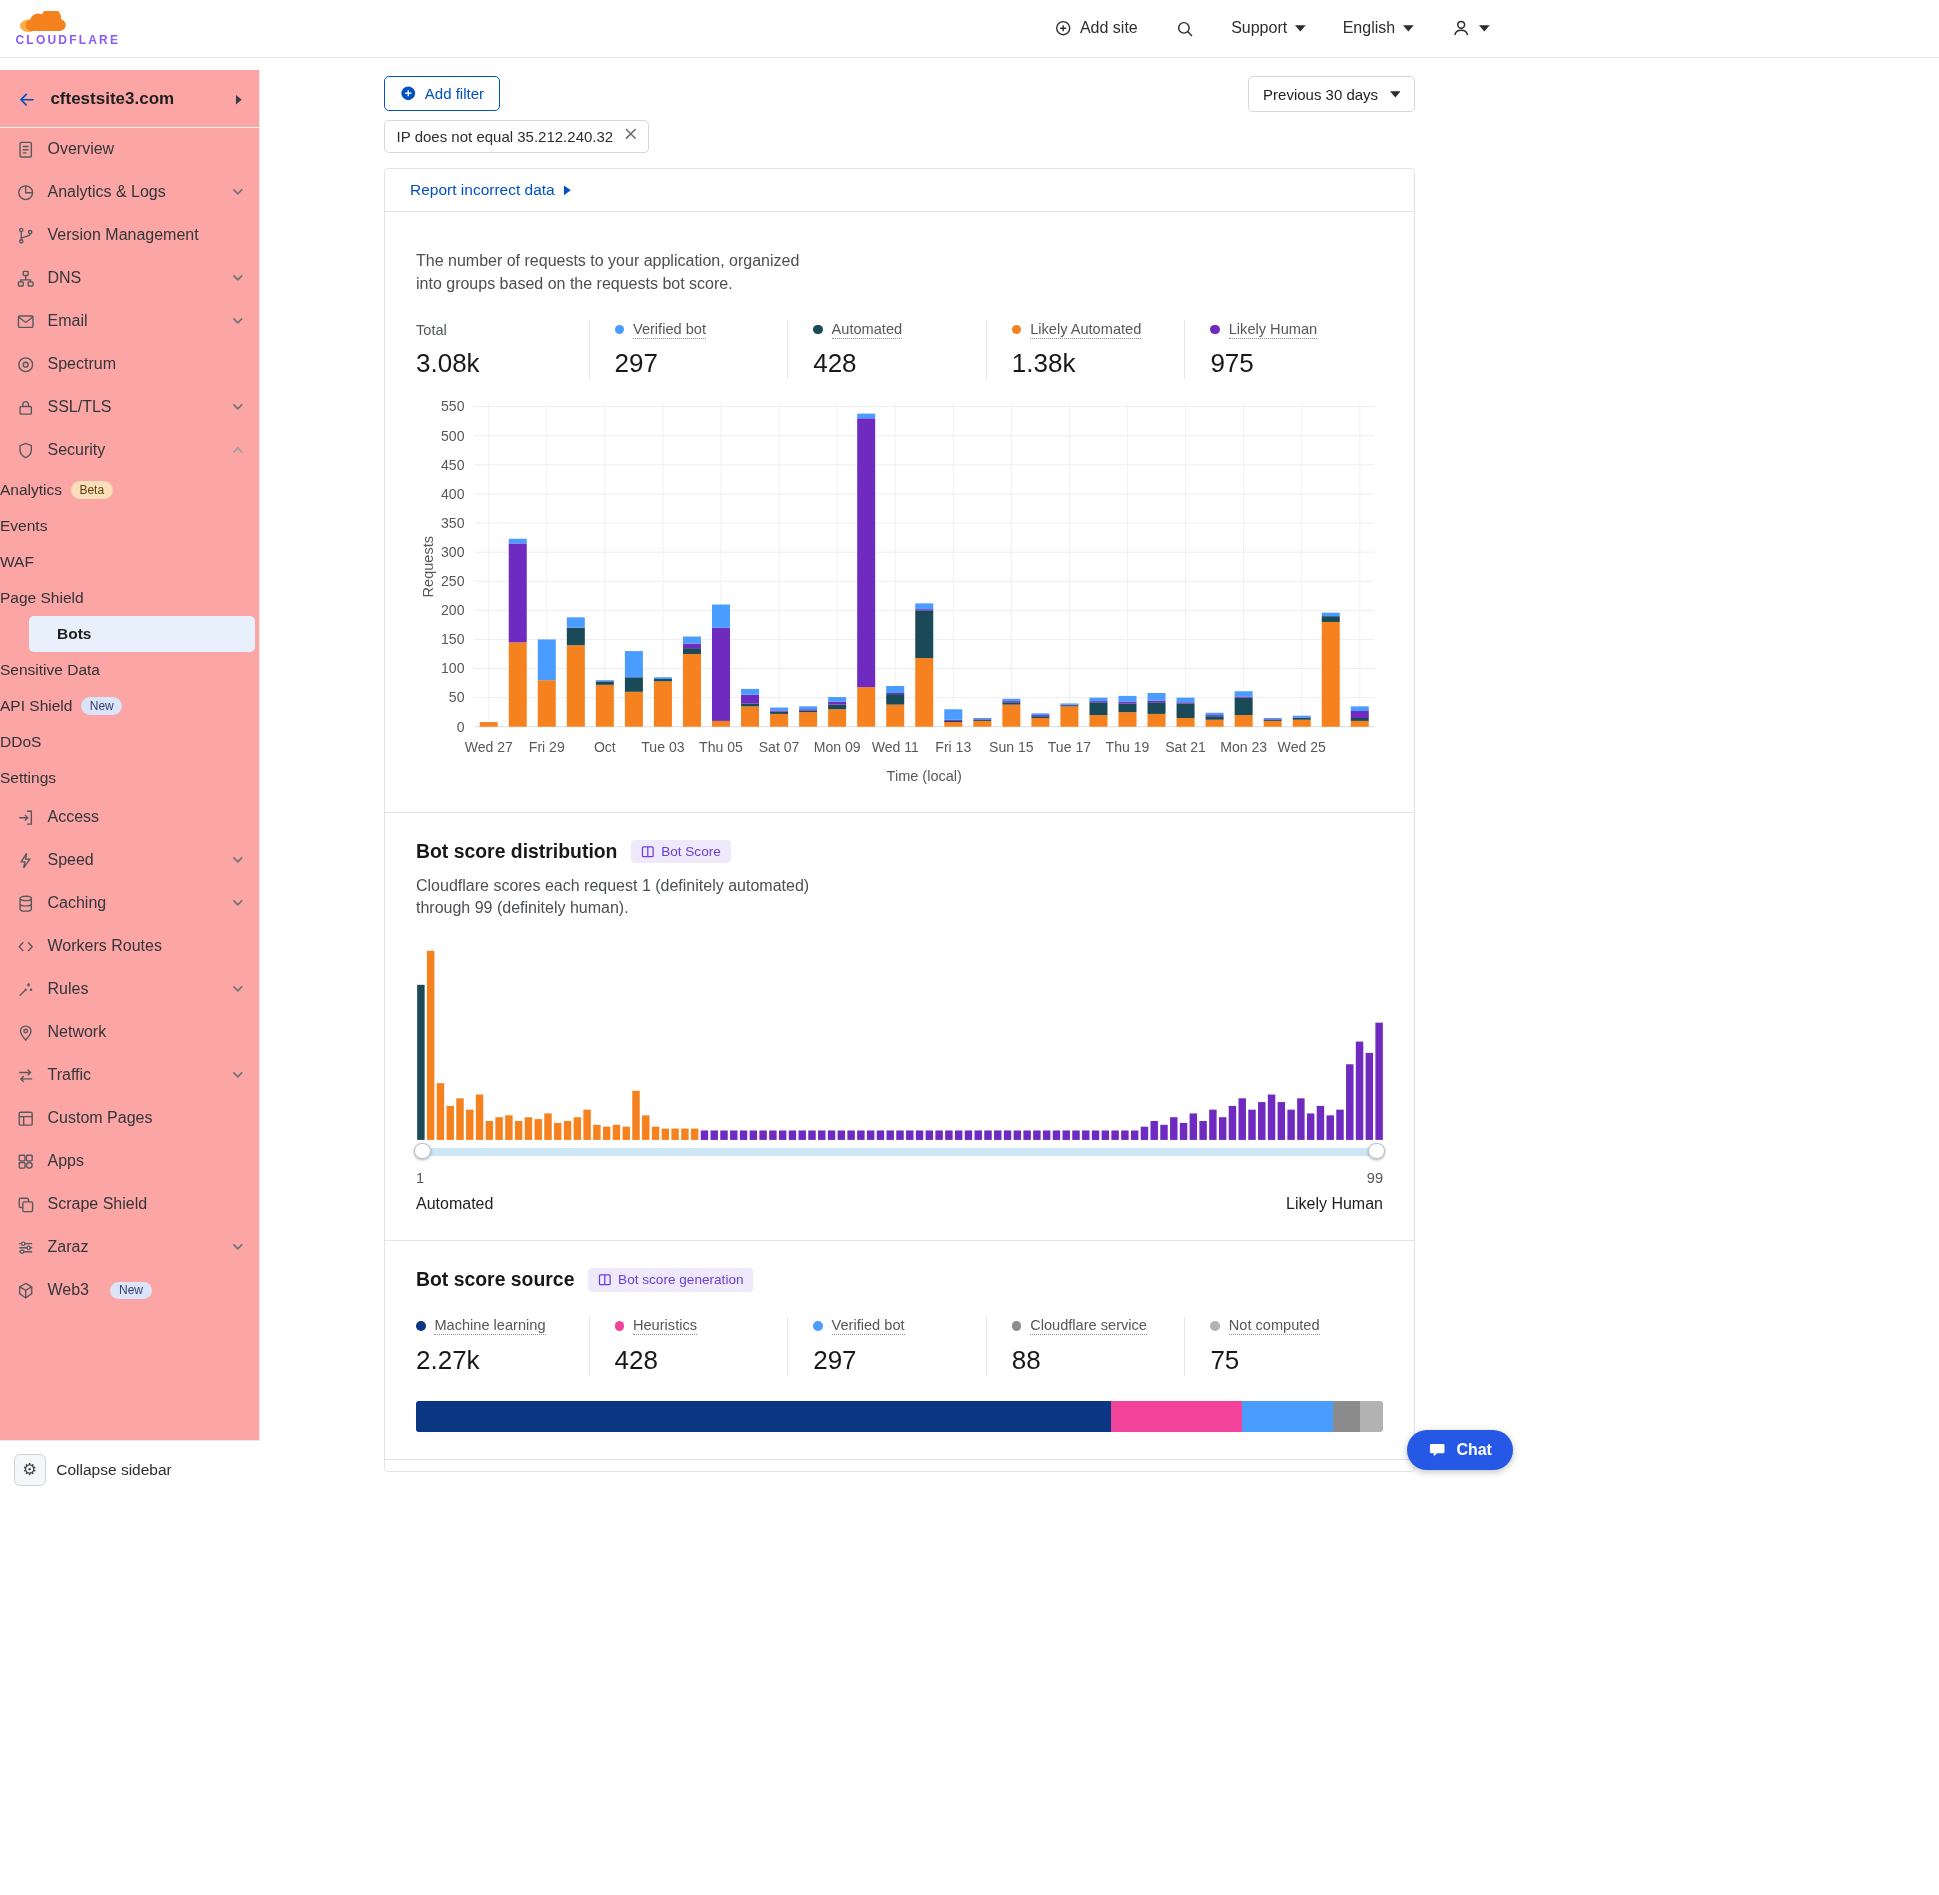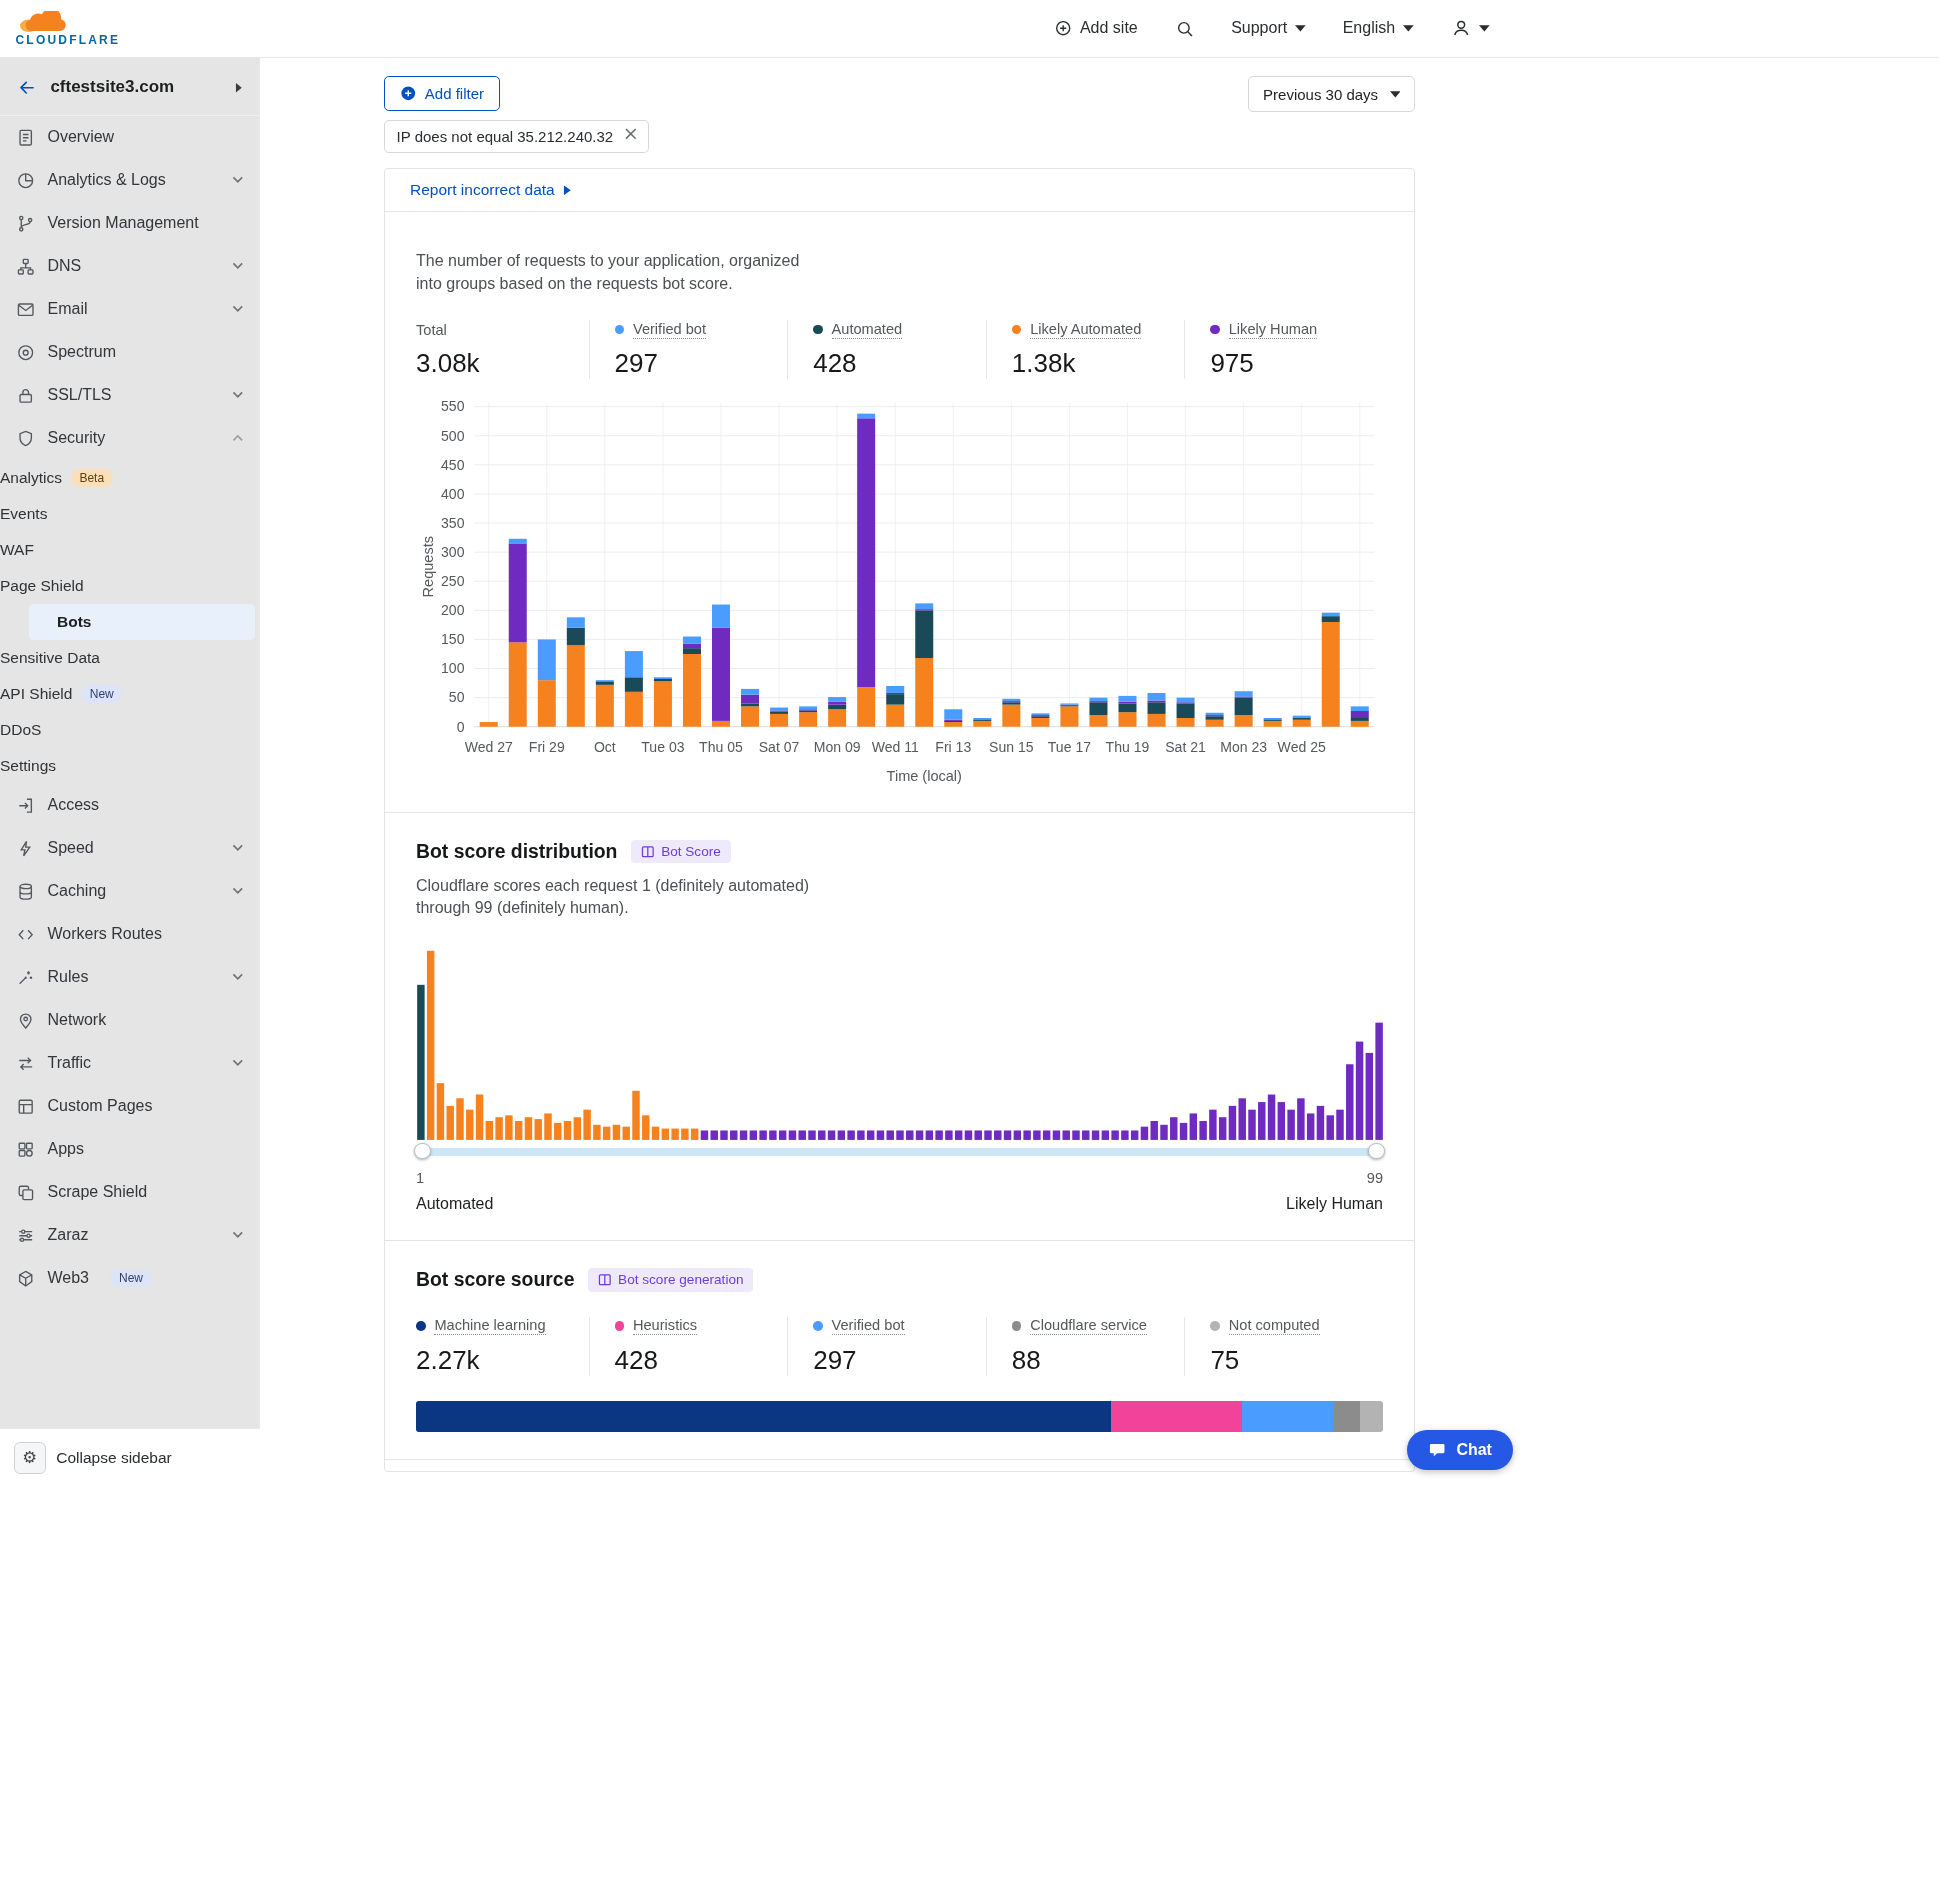--- a/index.html
+++ b/index.html
@@ -5,27 +5,27 @@
   html,body{margin:0;padding:0}
   body{width:1940px;height:1895px;position:relative;background:#fff;color:#1d1f20;
        font-family:"Liberation Sans","DejaVu Sans",sans-serif;overflow:hidden}
   svg{display:block}
   svg text{font-family:"Liberation Sans","DejaVu Sans",sans-serif}
 
   
   .topnav{height:58px;border-bottom:1px solid #e8e8e8;display:flex;align-items:center;
           padding:0 15.5px;box-sizing:border-box;background:#fff;position:relative;z-index:5}
   .logo{display:flex;flex-direction:column;align-items:flex-start;cursor:pointer}
-  .logo-word{font-size:12px;font-weight:700;letter-spacing:2.2px;color:#0369a1;margin-top:0}
+  .logo-word{font-size:12px;font-weight:700;letter-spacing:2.2px;color:#8b5cf6;margin-top:0}
   .topnav-right{margin-left:auto;display:flex;align-items:center;gap:37px;padding-right:435px}
   .tn-item{display:flex;align-items:center;gap:7.8px;font-size:16px;color:#2b2e31;cursor:pointer}
   .caret-dn{width:10.7px;height:6.8px}
 
   
-  .sidebar{position:absolute;left:0;top:58px;width:260px;height:1428px;background:#e5e5e5;
+  .sidebar{position:absolute;left:0;top:70px;width:260px;height:1428px;background:#fca5a5;
            border-right:1px solid #e8e8e8;box-sizing:border-box}
   .site-header{display:flex;align-items:center;gap:13.6px;padding:19.4px 15.5px 17.5px 15.5px;border-bottom:1px solid #efefef}
   .site-name{font-size:17px;font-weight:700;color:#1d1f20}
   .site-chev{margin-left:auto;color:#3a3d41}
   .nav-item{display:flex;align-items:center;gap:12.6px;padding:0 15.5px;height:43px;font-size:16px;
             color:#33363a;cursor:pointer}
   .nav-icn{width:19.4px;height:19.4px;color:#55595e;flex:none}
   .nav-icn svg{width:19.4px;height:19.4px}
   .chev{margin-left:auto;color:#6f7479}
   .sub-item{display:flex;align-items:center;height:36px;font-size:15.5px;color:#303336;cursor:pointer}

